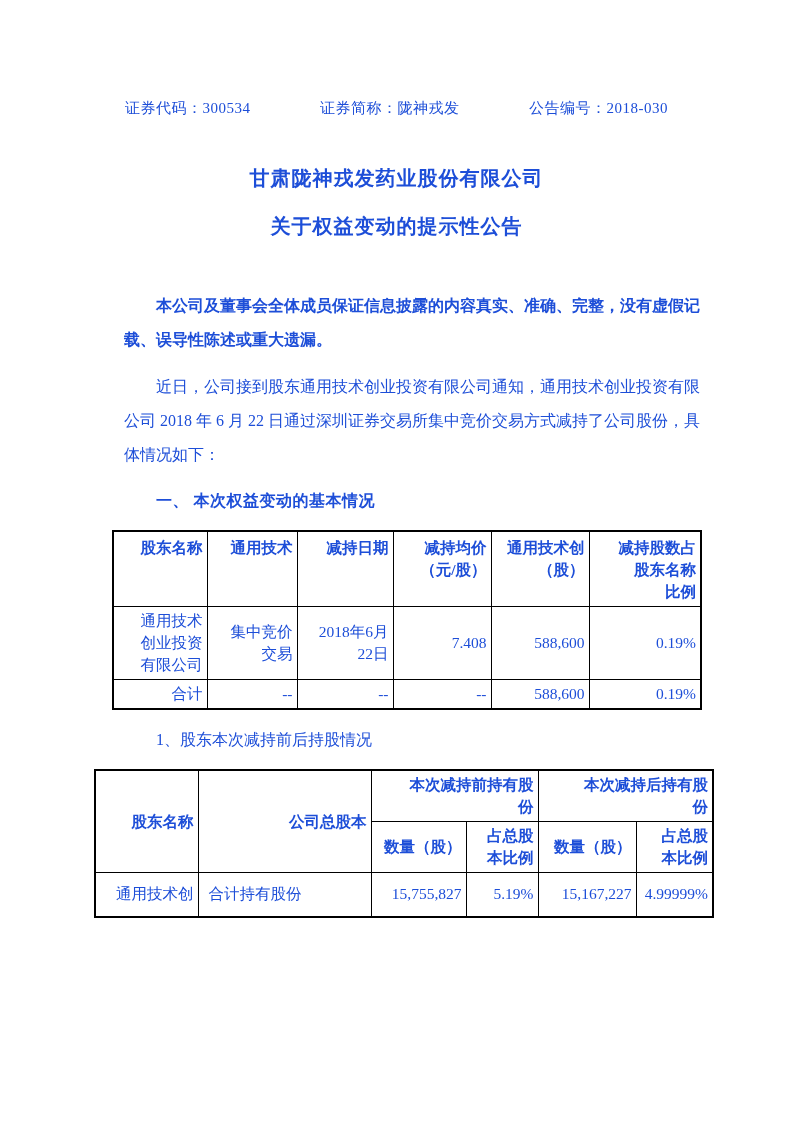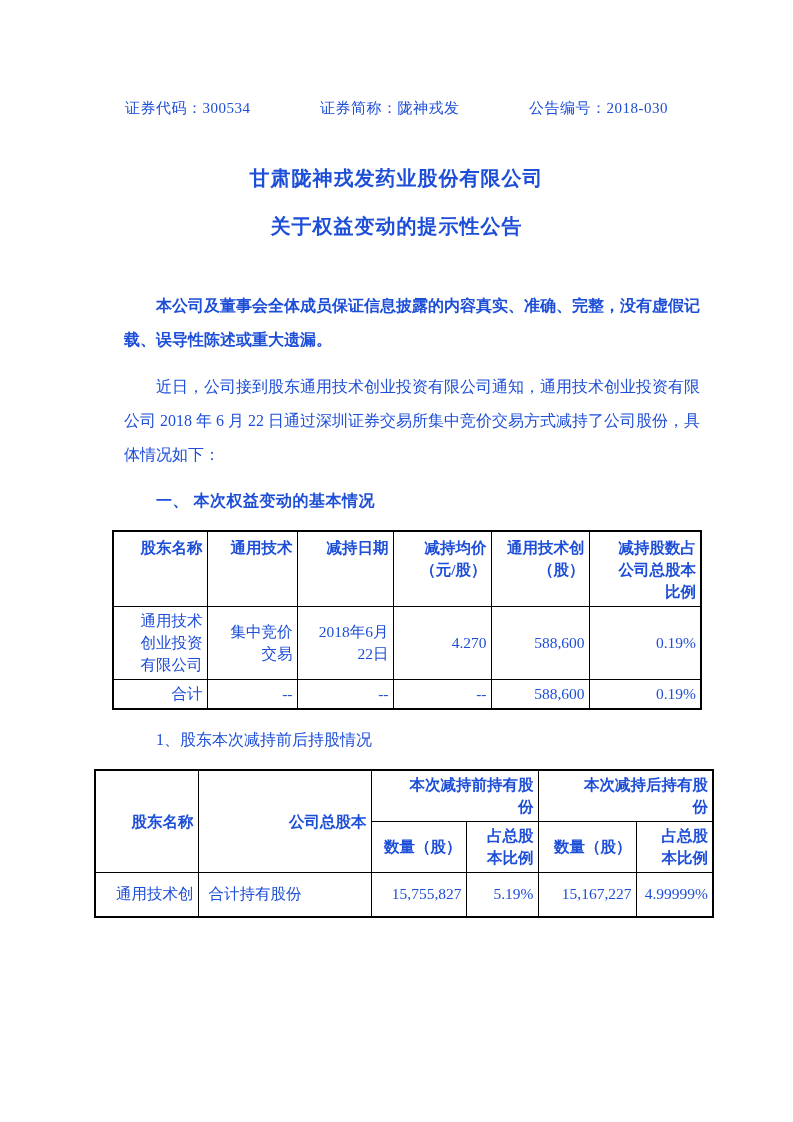--- a/index.html
+++ b/index.html
@@ -120,32 +120,32 @@
       <tbody>
           <tr>
         <th>股东名称</th>
         <th>通用技术</th>
         <th>减持日期</th>
         <th>减持均价
 （元/股）</th>
         <th>通用技术创
 （股）</th>
         <th>减持股数占
-公司总股本
+股东名称
 比例</th>
       </tr>
       <tr class="data-row">
         <td>通用技术
 创业投资
 有限公司</td>
         <td>集中竞价
 交易</td>
         <td>2018年6月
 22日</td>
-        <td>4.270</td>
+        <td>7.408</td>
         <td>588,600</td>
         <td>0.19%</td>
       </tr>
       <tr class="total-row">
         <td>合计</td>
         <td>--</td>
         <td>--</td>
         <td>--</td>
         <td>588,600</td>
         <td>0.19%</td>

